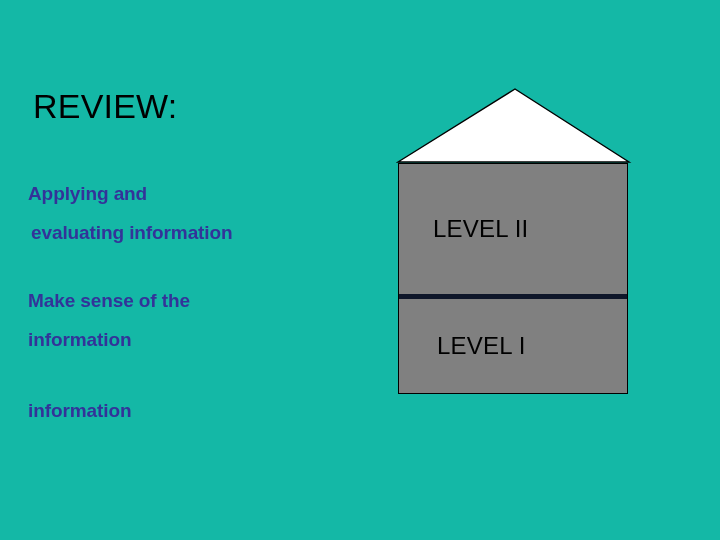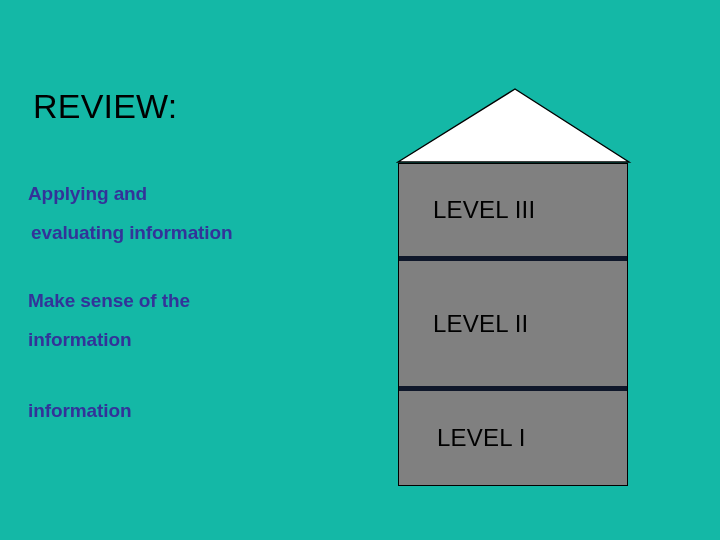--- a/index.html
+++ b/index.html
@@ -120,23 +120,20 @@
     <span class="desc-line">information</span>
   </div>
 
   <div id="diagram">
 
     <svg id="roof" viewBox="0 0 236 82" preserveAspectRatio="none">
       <polygon points="2,78 119,5 233,78" fill="#ffffff" stroke="#000000" stroke-width="1.4" stroke-linejoin="miter"></polygon>
     </svg>
 
     <div id="level-stack">
-      <div class="level-band" id="band-3">
-        <span class="level-label" id="label-3">LEVEL III</span>
-      </div>
       <div class="level-band" id="band-2">
         <span class="level-label" id="label-2">LEVEL II</span>
       </div>
       <div class="level-band" id="band-1">
         <span class="level-label" id="label-1">LEVEL I</span>
       </div>
     </div>
 
   </div>
 

